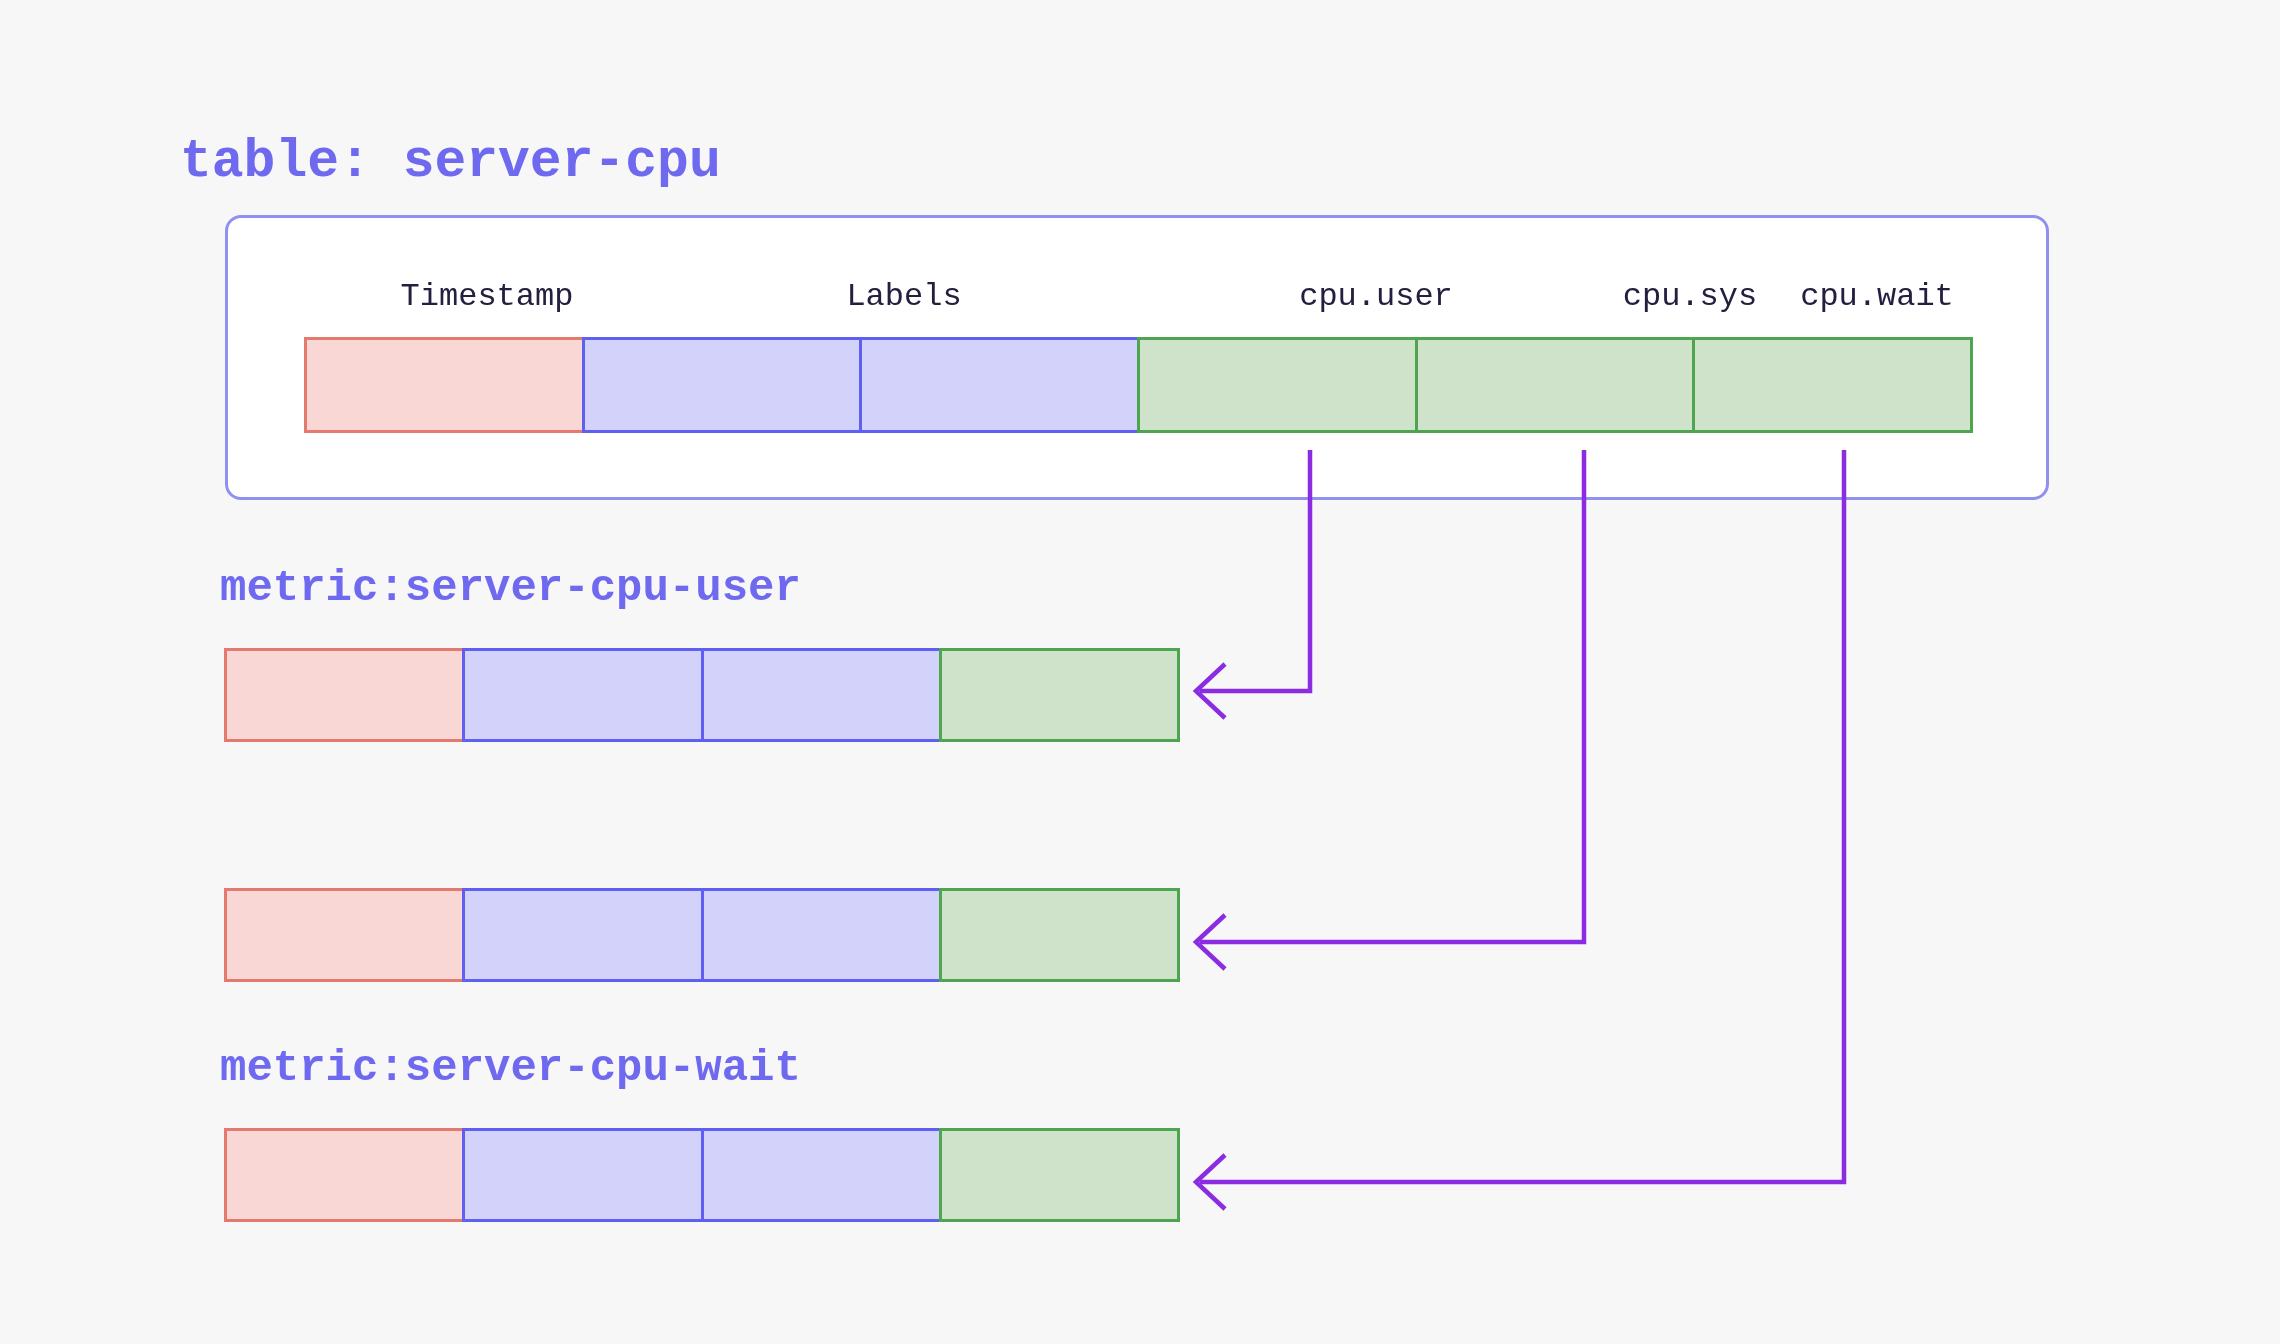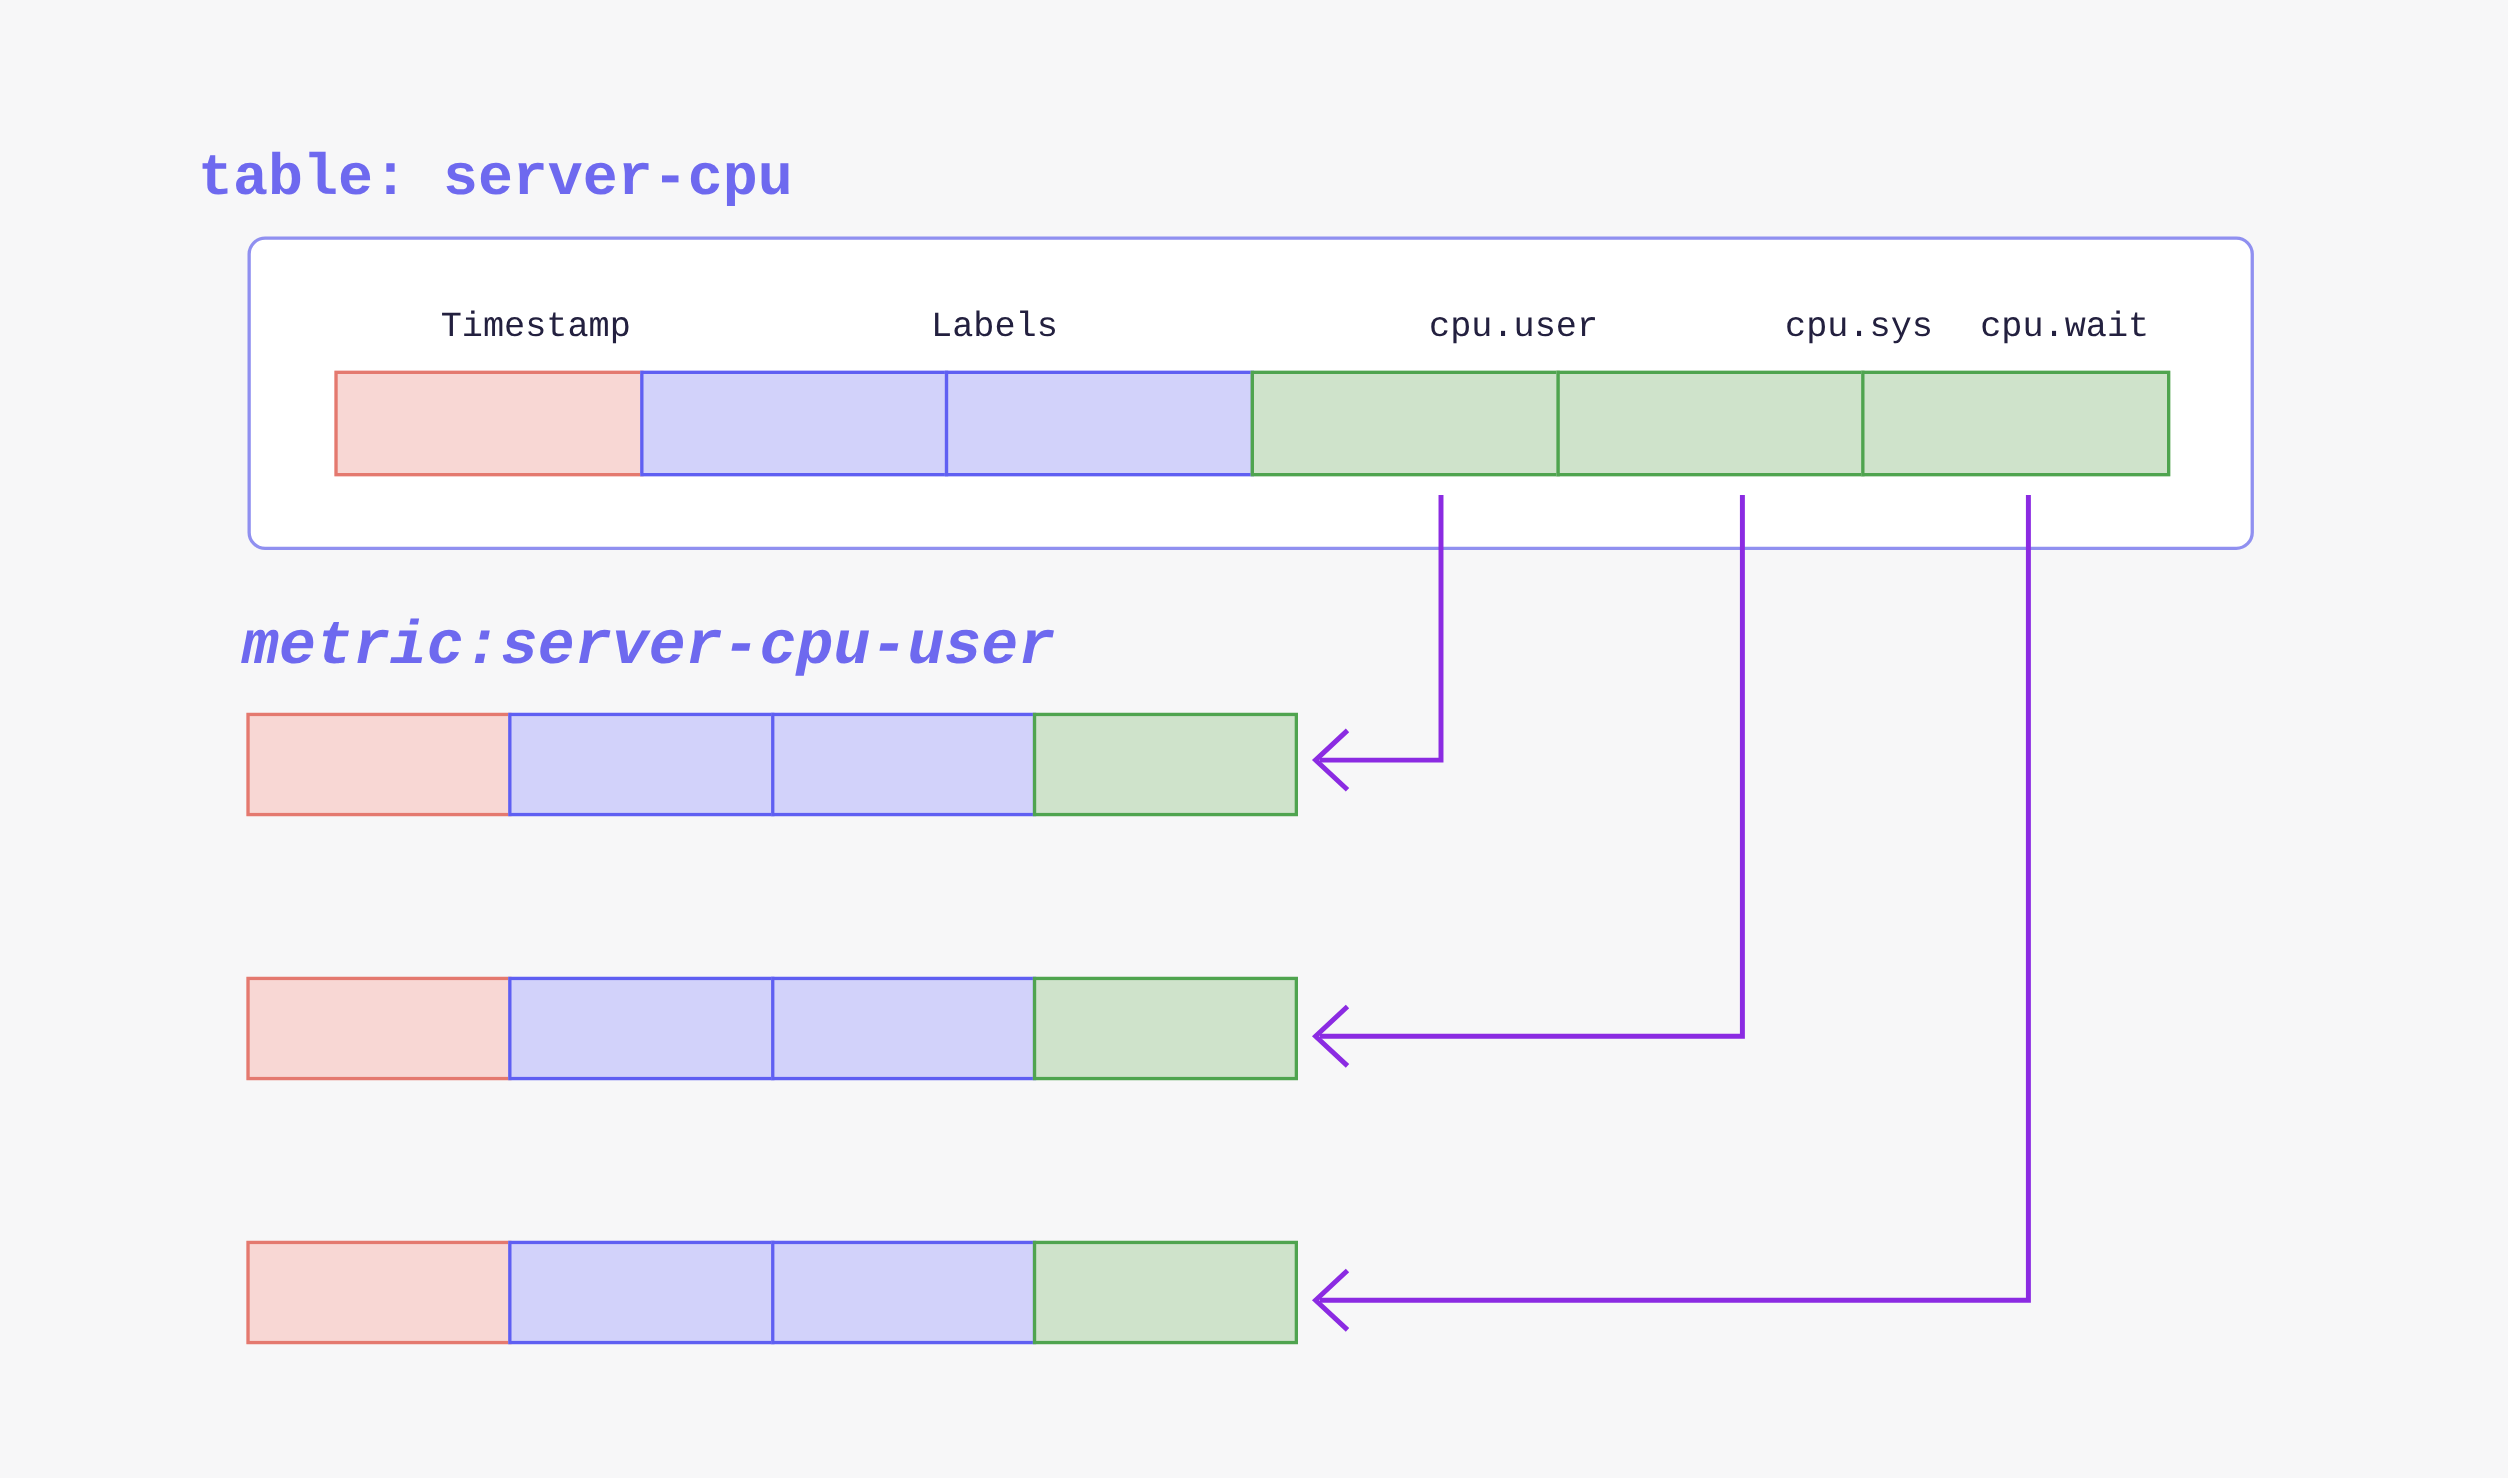--- a/index.html
+++ b/index.html
@@ -42,24 +42,23 @@
     border:3px solid transparent;
     box-sizing:border-box;
   }
   .row .cell + .cell{margin-left:-3px;}
   .cell.timestamp{background:var(--timestamp-fill,#f8d7d4);border-color:var(--timestamp-border,#e4796f);}
   .cell.labels{background:var(--labels-fill,#d2d2fa);border-color:var(--labels-border,#5f5ff2);position:relative;z-index:1;}
   .cell.field{background:var(--field-fill,#cfe3cb);border-color:var(--field-border,#4fa44f);position:relative;z-index:2;}
   .table-row{left:304px;top:337px;width:1669px;height:96px;}
   .metric-label{
     position:absolute;left:220px;
-    font-size:56px;font-weight:bold;line-height:56px;
+    font-size:44px;font-weight:bold;line-height:56px;
     color:var(--title-text,#6e69ef);
     white-space:pre;
-    font-style:italic;
   }
   .metric-row{left:224px;width:956px;height:94px;}
   #metric-label-0{top:560px;}
   #metric-row-0{top:648px;}
   #metric-label-1{top:800px;}
   #metric-row-1{top:888px;}
   #metric-label-2{top:1040px;}
   #metric-row-2{top:1128px;}
   .arrow-layer{
     position:absolute;left:0;top:0;width:2280px;height:1344px;
@@ -105,20 +104,21 @@
       <div class="cell field"></div>
     </div>
 
   <div class="row metric-row" id="metric-row-1">
       <div class="cell timestamp"></div>
       <div class="cell labels"></div>
       <div class="cell labels"></div>
       <div class="cell field"></div>
     </div>
 
+  <div class="metric-label" id="metric-label-2">metric:server-cpu-wait</div>
   <div class="row metric-row" id="metric-row-2">
       <div class="cell timestamp"></div>
       <div class="cell labels"></div>
       <div class="cell labels"></div>
       <div class="cell field"></div>
     </div>
 
   <svg class="arrow-layer" viewBox="0 0 2280 1344" xmlns="http://www.w3.org/2000/svg">
     <g>
       <polyline points="1310,450 1310,691 1200,691"></polyline>

